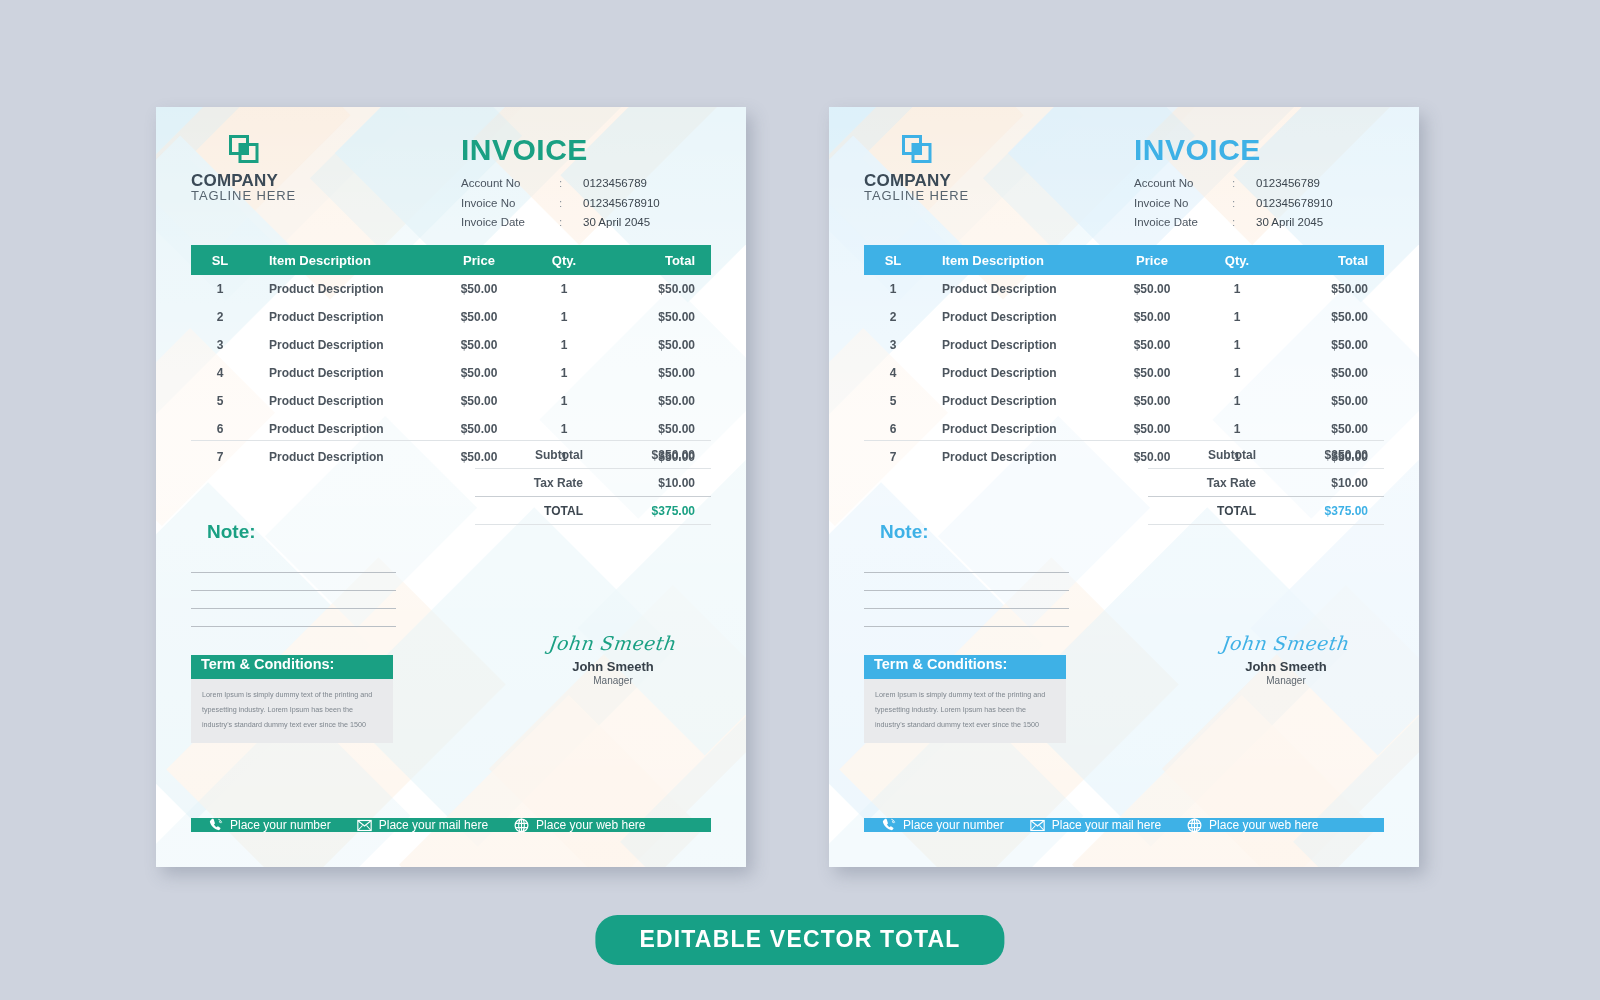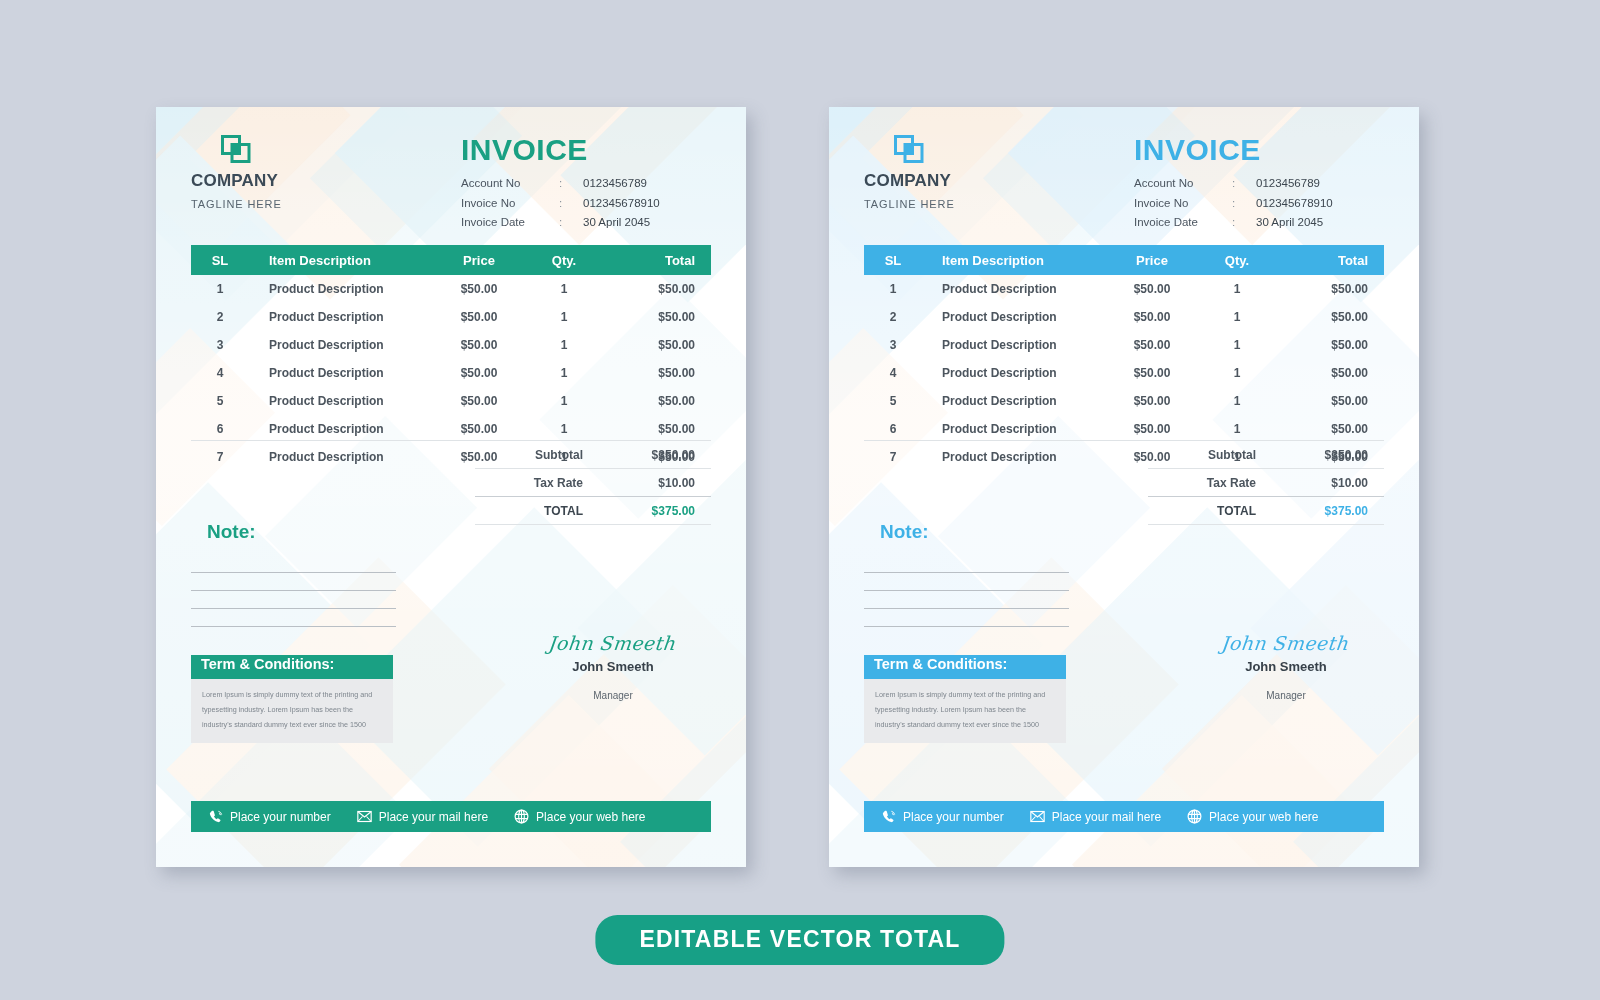--- a/index.html
+++ b/index.html
@@ -24,21 +24,21 @@
   .bg .d{position:absolute;transform:rotate(45deg);transform-origin:center;}
 
   .content{position:absolute;inset:0;}
 
   
   .hdr{position:absolute;left:35px;right:35px;top:22px;height:110px;}
   .logo{position:absolute;left:0;top:6px;display:flex;align-items:center;gap:8px;flex-direction:column;}
   .logo-mark{width:30px;height:29px;position:relative;flex:none;}
   .logo-txt{line-height:1;}
   .logo-name{font-size:17px;font-weight:bold;color:#3b4a57;letter-spacing:.2px;}
-  .logo-tag{font-size:11px;color:#57646f;letter-spacing:.9px;margin-top:10px;}
+  .logo-tag{font-size:13px;color:#57646f;letter-spacing:.9px;margin-top:0;}
 
   .inv-block{position:absolute;right:0;top:4px;text-align:left;width:250px;}
   .inv-title{font-size:30px;font-weight:bold;letter-spacing:.5px;margin:0 0 10px 0;}
   .meta-row{display:flex;font-size:11.5px;color:#4b5560;margin-bottom:7px;line-height:1.1;}
   .meta-k{width:98px;}
   .meta-c{width:24px;color:#8a939c;}
   .meta-v{color:#3c464f;}
 
   
   .tbl{position:absolute;left:35px;right:35px;top:138px;}
@@ -72,24 +72,24 @@
   .terms{position:absolute;left:35px;top:548px;width:202px;}
   .terms-h{color:#fff;font-size:14.5px;font-weight:bold;padding:1px 10px 7px;}
   .terms-b{background:#e9eaec;color:#7e868e;font-size:7.2px;line-height:2.05;
            padding:9px 11px 11px;}
 
   
   .sign{position:absolute;right:48px;top:527px;width:170px;text-align:center;}
   .sign-script{font-family:"DejaVu Serif", serif;font-style:italic;font-size:19px;
                line-height:1;transform:skewX(-9deg);letter-spacing:.4px;}
   .sign-name{font-size:13px;font-weight:bold;color:#37414a;margin-top:6px;}
-  .sign-role{font-size:10px;color:#5d666f;margin-top:16px;}
-
-  
-  .cbar{position:absolute;left:35px;right:35px;bottom:35px;height:31px;
+  .sign-role{font-size:10px;color:#5d666f;margin-top:1px;}
+
+  
+  .cbar{position:absolute;left:35px;right:35px;bottom:35px;height:14px;
         display:flex;align-items:center;color:#fff;font-size:12px;}
   .citem{display:flex;align-items:center;gap:7px;}
   .citem .lbl{white-space:nowrap;}
   .cgap{width:26px;flex:none;}
   .cpad{width:18px;flex:none;}
   svg{display:block;}
 
   
   .banner{position:absolute;left:50%;transform:translateX(-50%);top:915px;
     background:#17a086;color:#fff;border-radius:22px;

